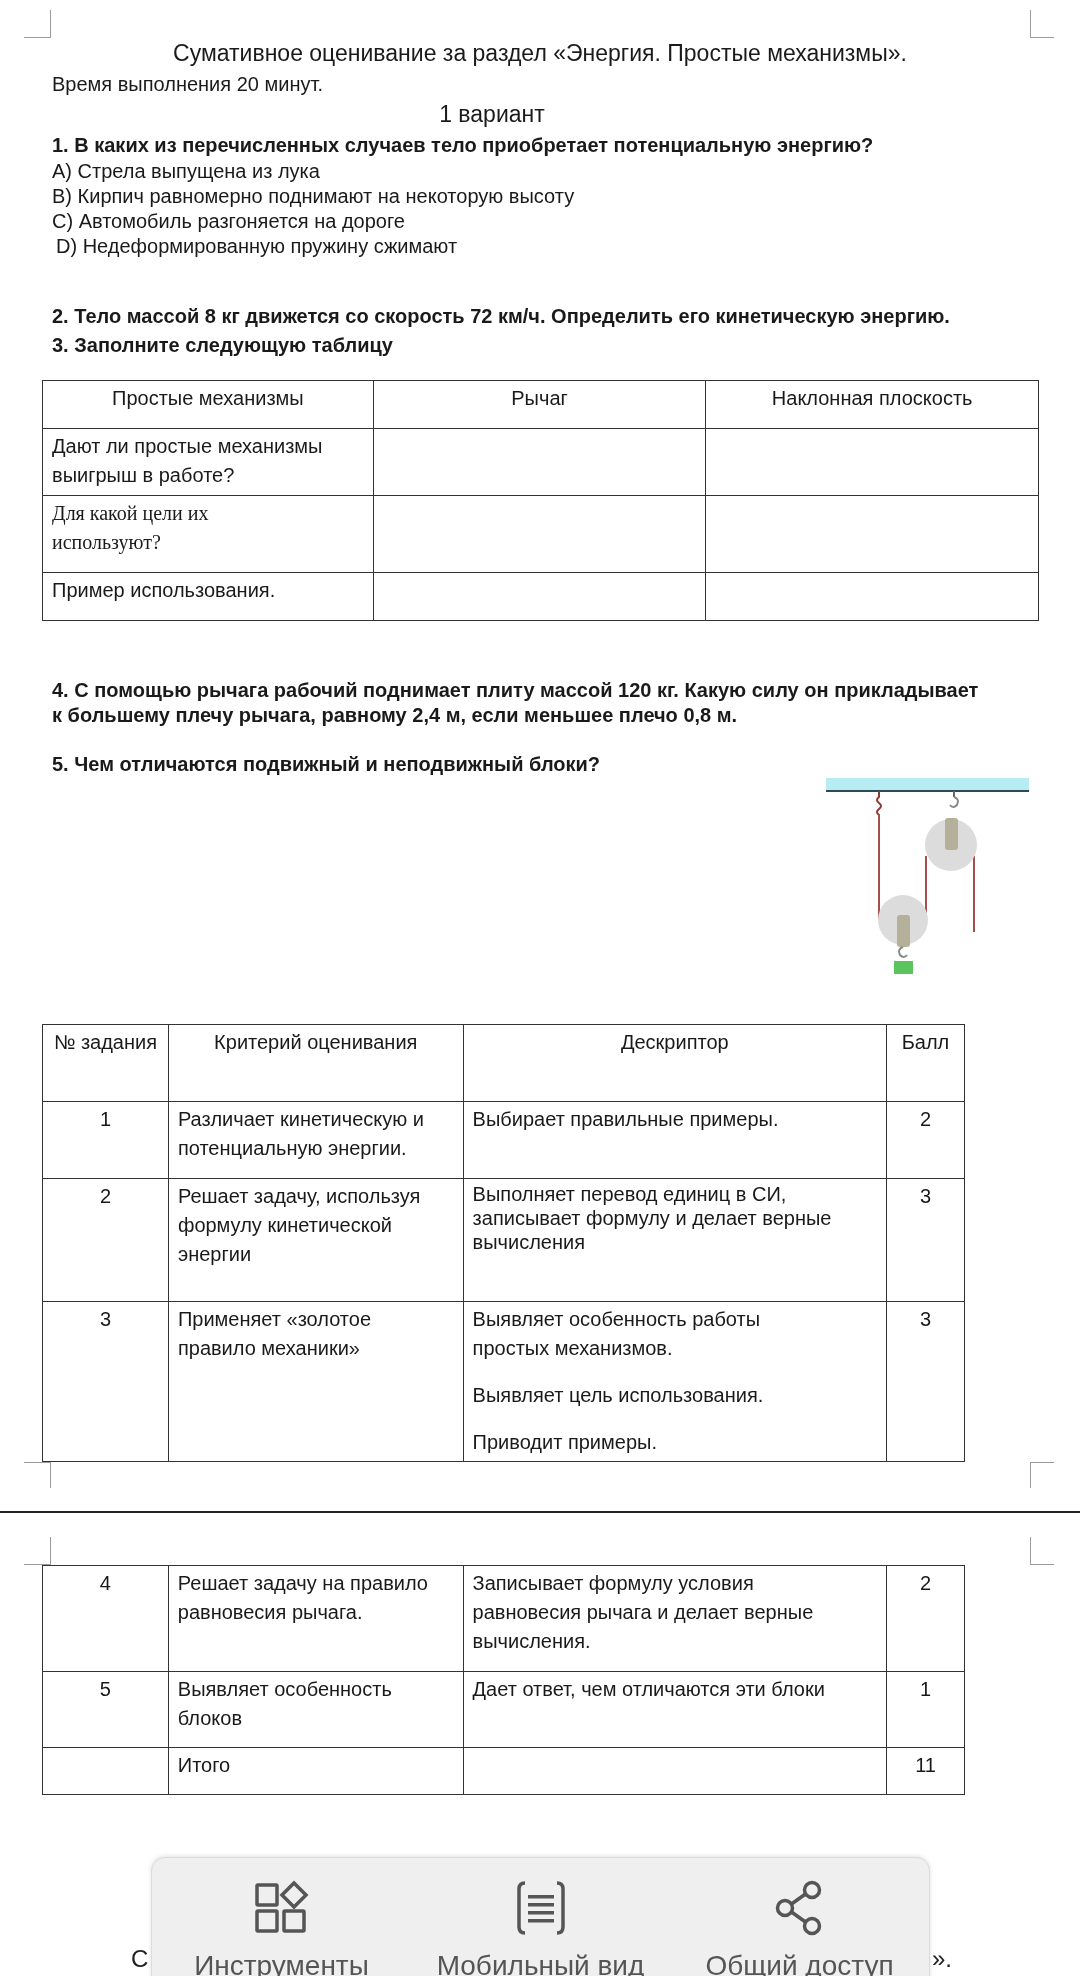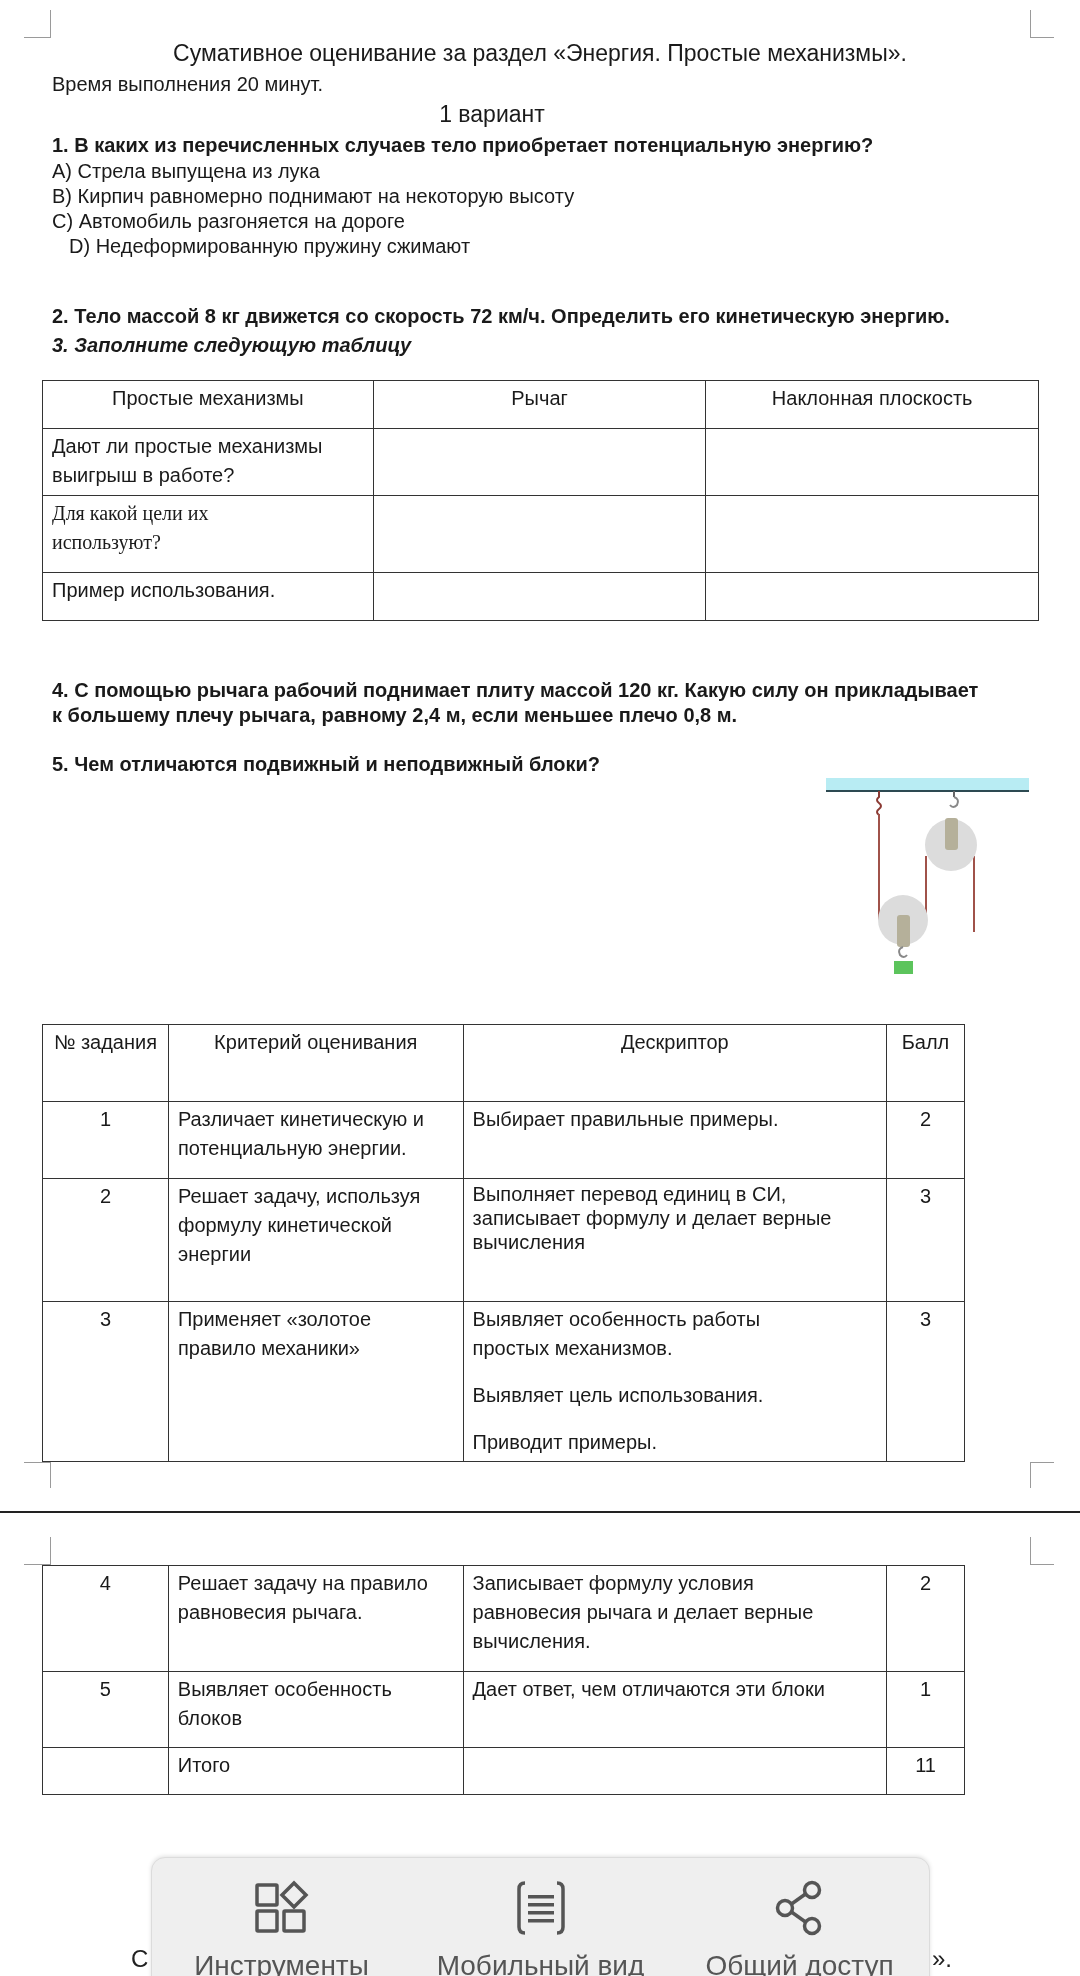--- a/index.html
+++ b/index.html
@@ -37,24 +37,24 @@
 <div class="corner" style="left:1030px;top:37px;width:24px;height:0;border-top-width:1.5px;"></div>
 
 <div class="txt title" style="left:0;width:1080px;text-align:center;top:39px;">Сумативное оценивание за раздел «Энергия. Простые механизмы».</div>
 <div class="txt" style="left:52px;top:72px;">Время выполнения 20 минут.</div>
 <div class="txt variant" style="left:0;width:984px;text-align:center;top:100px;">1 вариант</div>
 
 <div class="txt bold" style="left:52px;top:133px;">1. В каких из перечисленных случаев тело приобретает потенциальную энергию?</div>
 <div class="txt" style="left:52px;top:159px;">A) Стрела выпущена из лука</div>
 <div class="txt" style="left:52px;top:184px;">B) Кирпич равномерно поднимают на некоторую высоту</div>
 <div class="txt" style="left:52px;top:209px;">C) Автомобиль разгоняется на дороге</div>
-<div class="txt" style="left:69px;top:234px;">D) Недеформированную пружину сжимают</div>
+<div class="txt" style="left:56px;top:234px;">D) Недеформированную пружину сжимают</div>
 
 <div class="txt bold" style="left:52px;top:284px;margin-top:20px;">2. Тело массой 8 кг движется со скорость  72 км/ч.  Определить его кинетическую энергию.</div>
-<div class="txt bold" style="left:52px;top:333px;font-style:italic;">3.  Заполните следующую таблицу</div>
+<div class="txt bold" style="left:52px;top:333px;">3.  Заполните следующую таблицу</div>
 
 <table class="grid" style="left:42px;top:380px;width:997px;">
   <colgroup>
       <col style="width:331px">
       <col style="width:333px">
       <col style="width:333px">
     </colgroup>
   <tbody>
       <tr style="height:48px">
     <td class="center">Простые механизмы</td>

